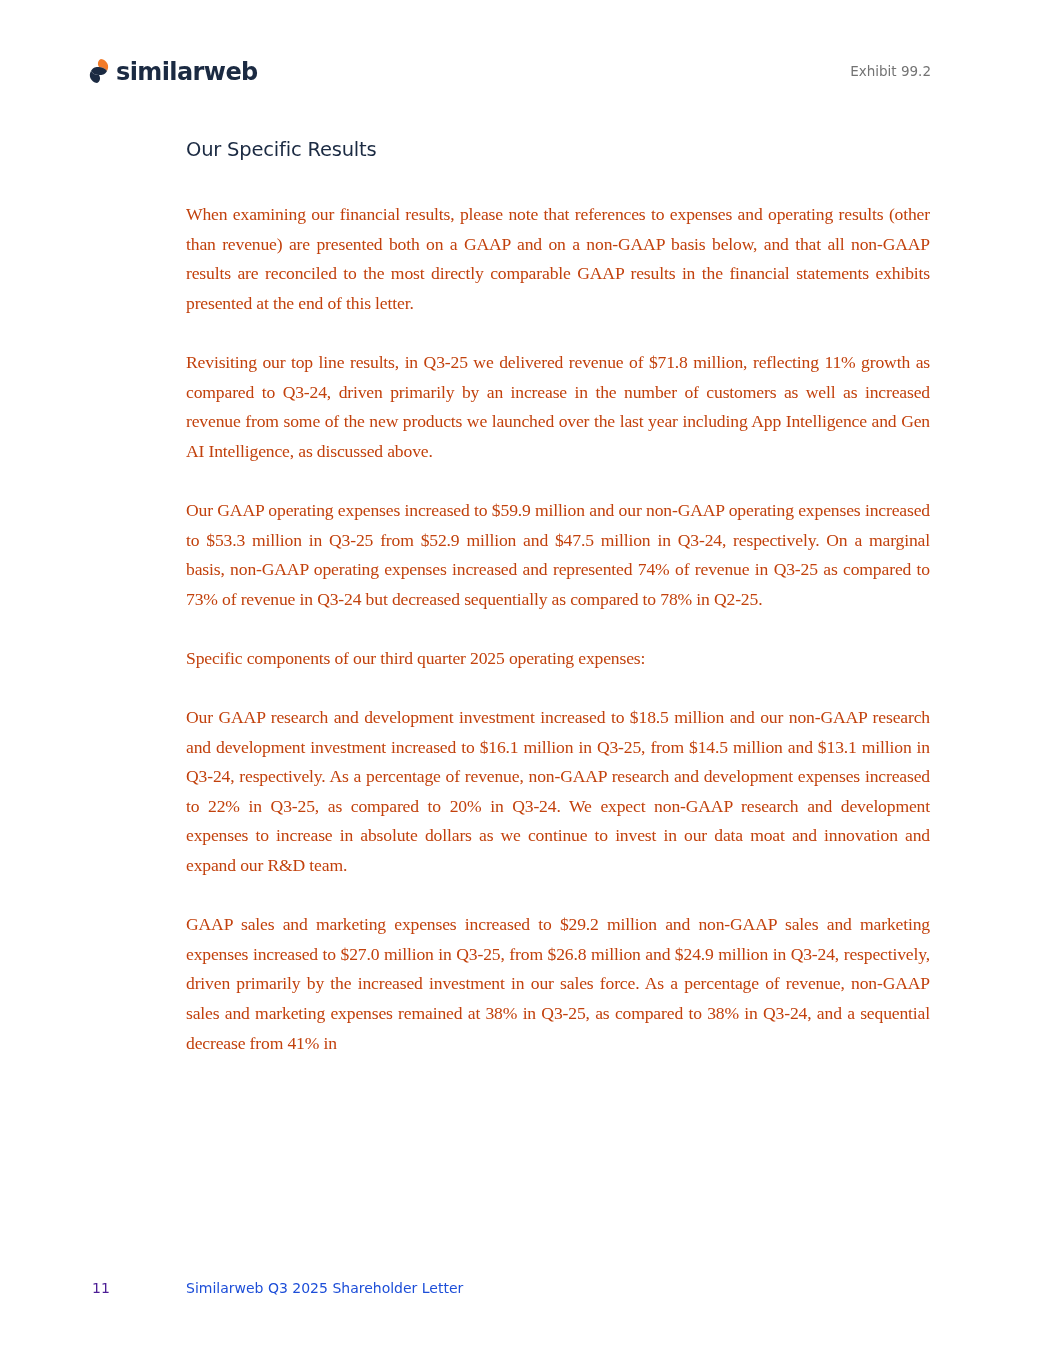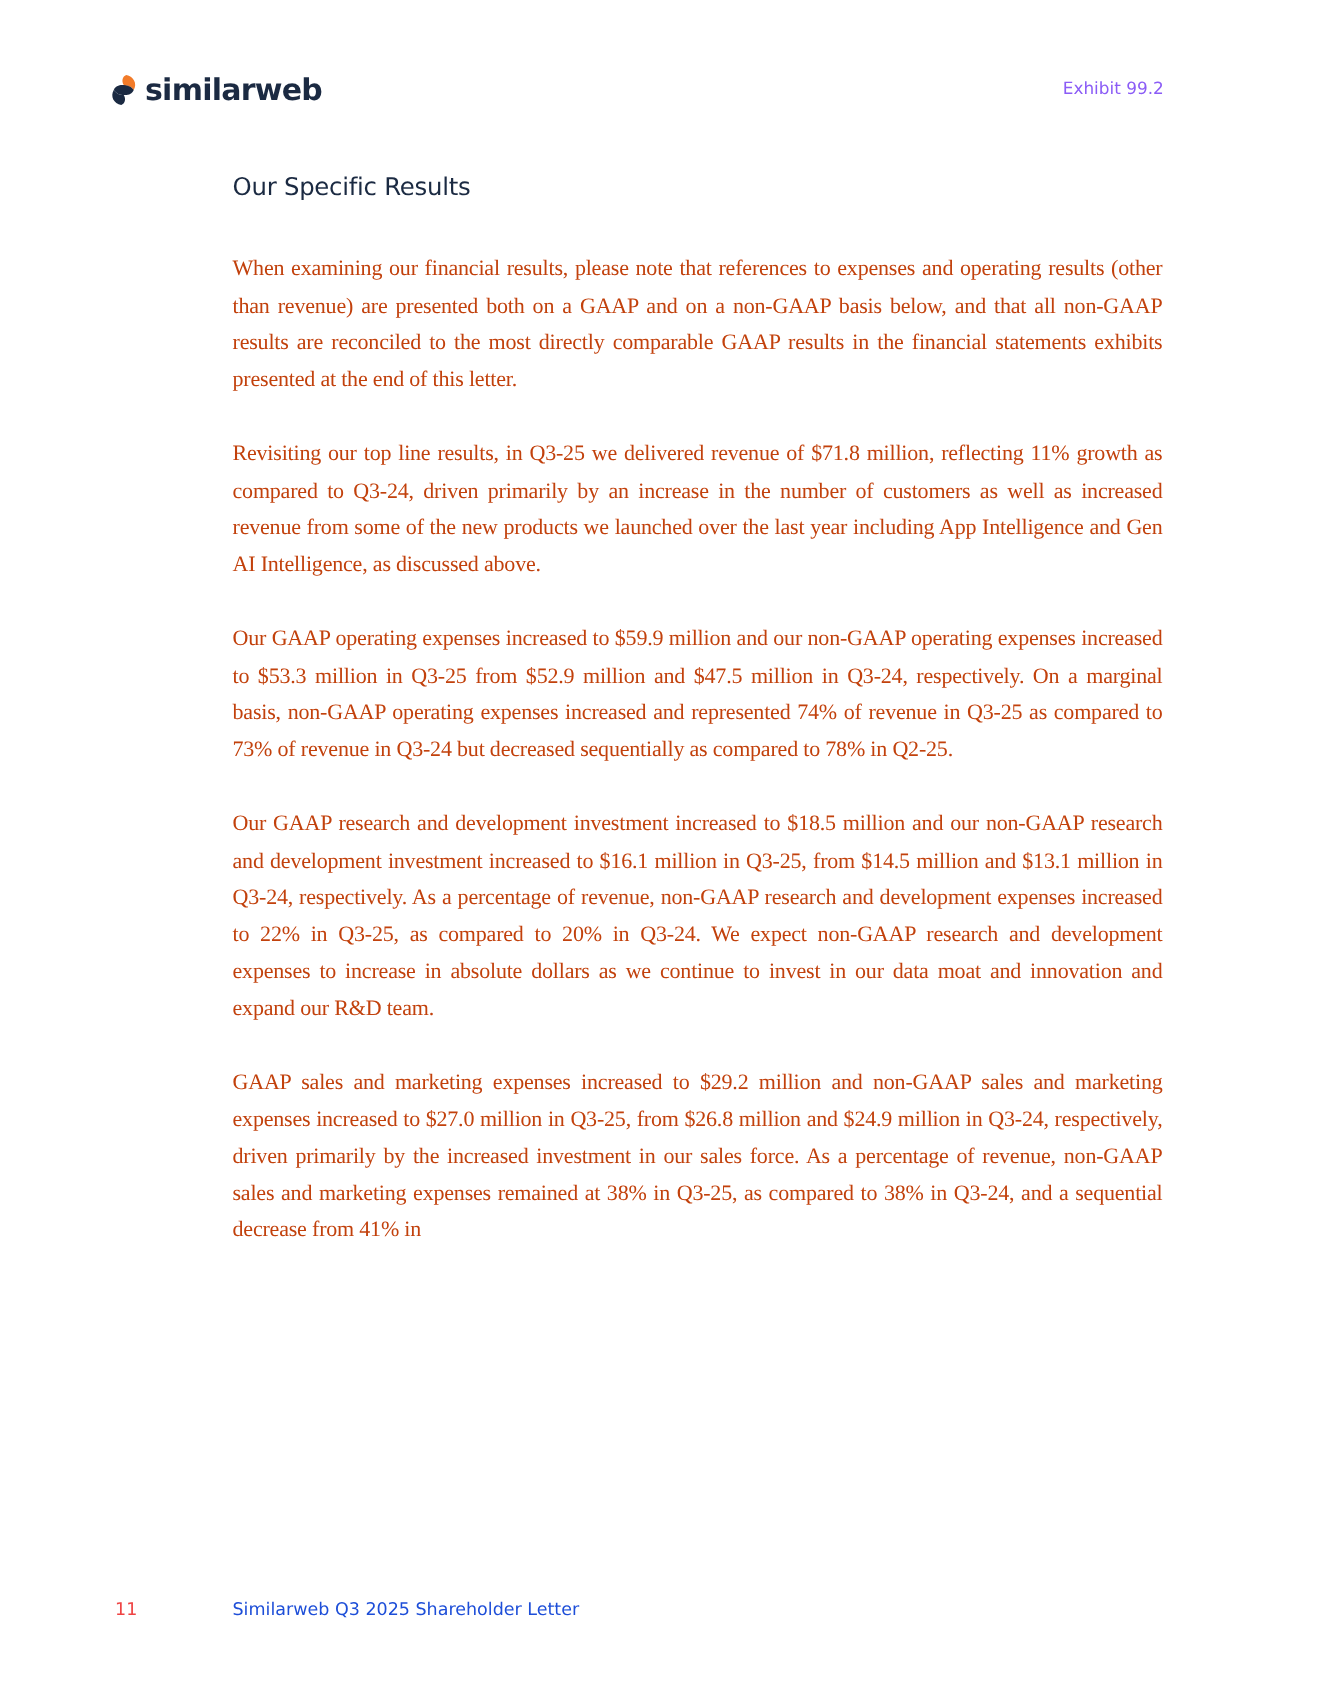--- a/index.html
+++ b/index.html
@@ -15,39 +15,39 @@
       position: absolute;
       left: 0; top: 0;
       width: 1055px;
       height: 110px;
     }
     .logo {
       position: absolute;
       left: 88px;
       top: 58px;
       display: flex;
-      align-items: center;
+      align-items: flex-start;
       gap: 6px;
     }
     .logo-icon { width: 22px; height: 26px; display: block; }
     .logo-text {
       font-family: "DejaVu Sans", sans-serif;
       font-weight: bold;
       font-size: 24px;
       color: #1b2a42;
       letter-spacing: -0.6px;
       line-height: 28px;
     }
     .exhibit {
       position: absolute;
       right: 124px;
       top: 63px;
       font-family: "DejaVu Sans", sans-serif;
       font-size: 13.5px;
-      color: #8b5cf6;
+      color: #737373;
     }
     .content {
       position: absolute;
       left: 186px;
       top: 136px;
       width: 744px;
     }
     .section-title {
       font-family: "DejaVu Sans", sans-serif;
       font-size: 19.5px;
@@ -71,21 +71,21 @@
       left: 0; top: 1276px;
       width: 1055px;
       height: 30px;
     }
     .page-number {
       position: absolute;
       left: 92px;
       top: 4px;
       font-family: "DejaVu Sans", sans-serif;
       font-size: 14px;
-      color: #ef4444;
+      color: #4c1d95;
     }
     .footer-title {
       position: absolute;
       left: 186px;
       top: 4px;
       font-family: "DejaVu Sans", sans-serif;
       font-size: 14px;
       color: #1d4ed8;
     }
   </style>
@@ -103,20 +103,21 @@
     <span class="logo-text">similarweb</span>
   </div>
   <div class="exhibit">Exhibit 99.2</div>
 </div>
 
 <div class="content">
   <h2 class="section-title">Our Specific Results</h2>
   <p class="para">When examining our financial results, please note that references to expenses and operating results (other than revenue) are presented both on a GAAP and on a non-GAAP basis below, and that all non-GAAP results are reconciled to the most directly comparable GAAP results in the financial statements exhibits presented at the end of this letter.</p>
   <p class="para">Revisiting our top line results, in Q3-25 we delivered revenue of $71.8 million, reflecting 11% growth as compared to Q3-24, driven primarily by an increase in the number of customers as well as increased revenue from some of the new products we launched over the last year including App Intelligence and Gen AI Intelligence, as discussed above.</p>
   <p class="para">Our GAAP operating expenses increased to $59.9 million and our non-GAAP operating expenses increased to $53.3 million in Q3-25 from $52.9 million and $47.5 million in Q3-24, respectively. On a marginal basis, non-GAAP operating expenses increased and represented 74% of revenue in Q3-25 as compared to 73% of revenue in Q3-24 but decreased sequentially as compared to 78% in Q2-25.</p>
+  <p class="para">Specific components of our third quarter 2025 operating expenses:</p>
   <p class="para">Our GAAP research and development investment increased to $18.5 million and our non-GAAP research and development investment increased to $16.1 million in Q3-25, from $14.5 million and $13.1 million in Q3-24, respectively. As a percentage of revenue, non-GAAP research and development expenses increased to 22% in Q3-25, as compared to 20% in Q3-24. We expect non-GAAP research and development expenses to increase in absolute dollars as we continue to invest in our data moat and innovation and expand our R&amp;D team.</p>
   <p class="para">GAAP sales and marketing expenses increased to $29.2 million and non-GAAP sales and marketing expenses increased to $27.0 million in Q3-25, from $26.8 million and $24.9 million in Q3-24, respectively, driven primarily by the increased investment in our sales force. As a percentage of revenue, non-GAAP sales and marketing expenses remained at 38% in Q3-25, as compared to 38% in Q3-24, and a sequential  decrease from 41% in</p>
 </div>
 
 <div class="footer">
   <span class="page-number">11</span>
   <span class="footer-title">Similarweb Q3 2025 Shareholder Letter</span>
 </div>
 
 </body></html>

